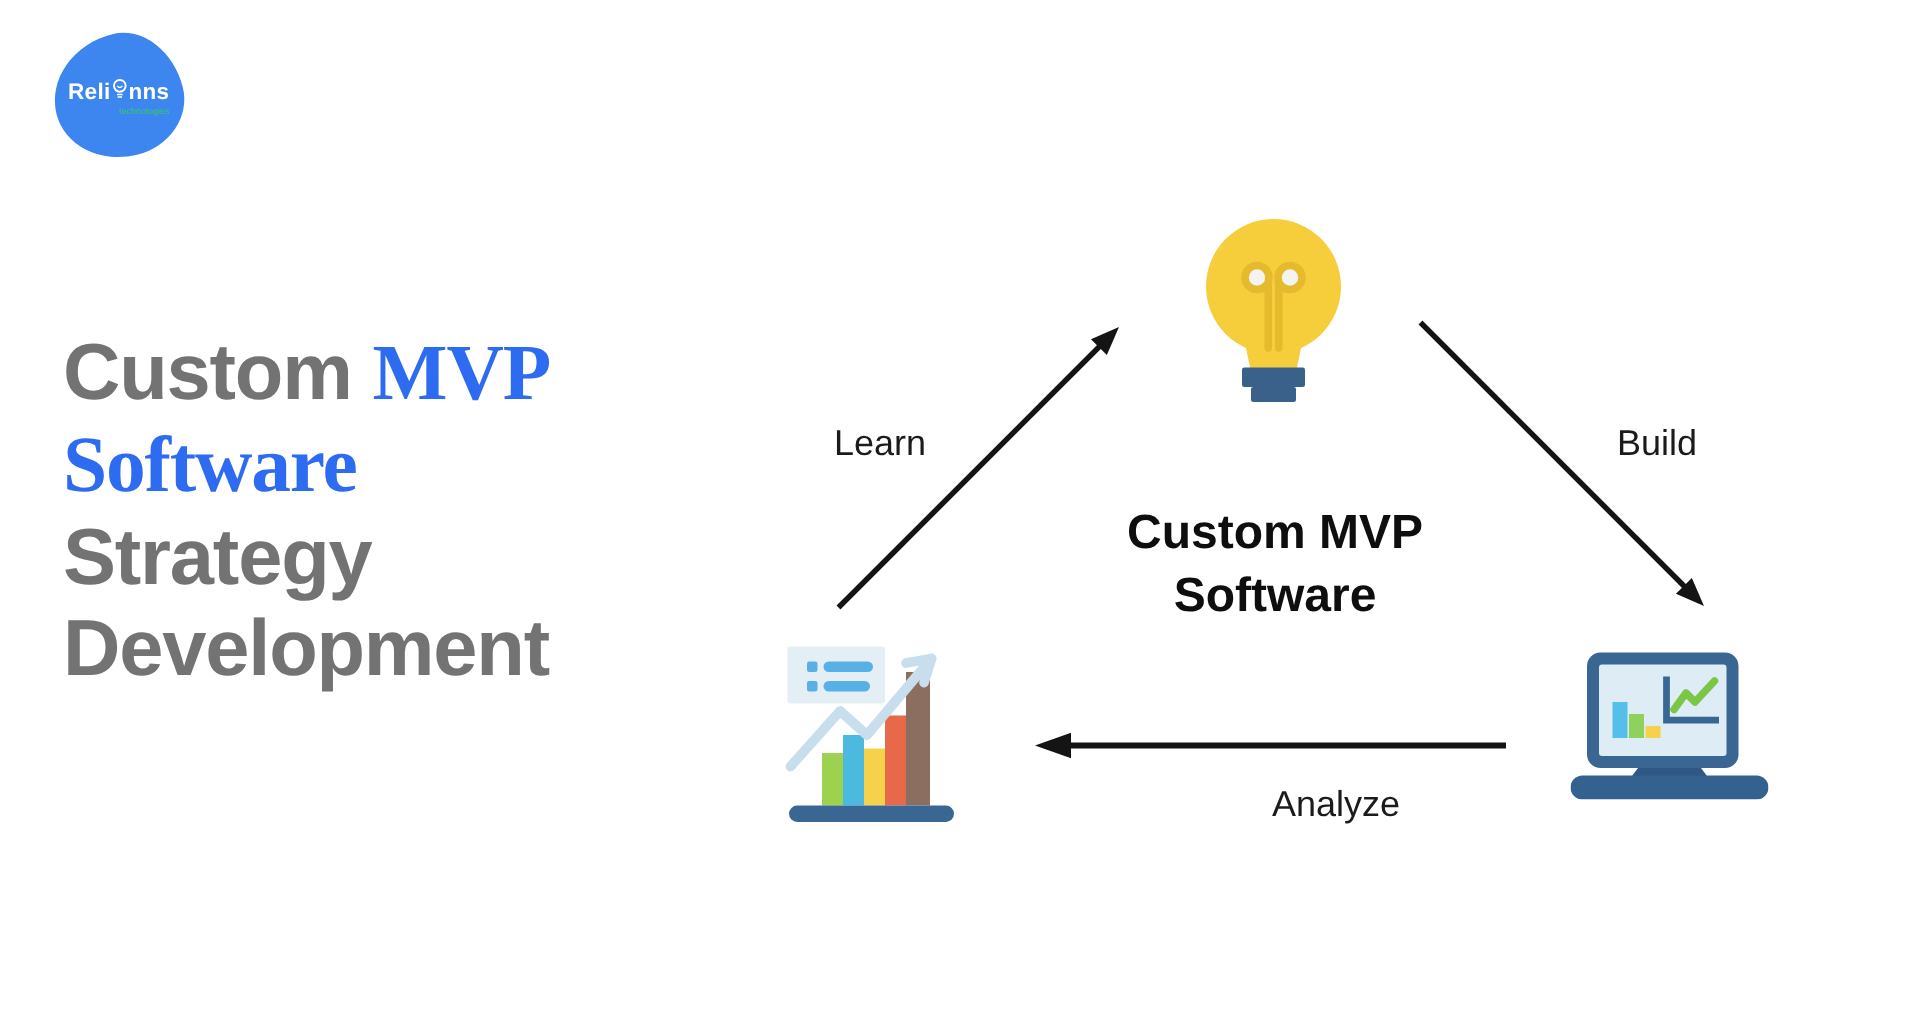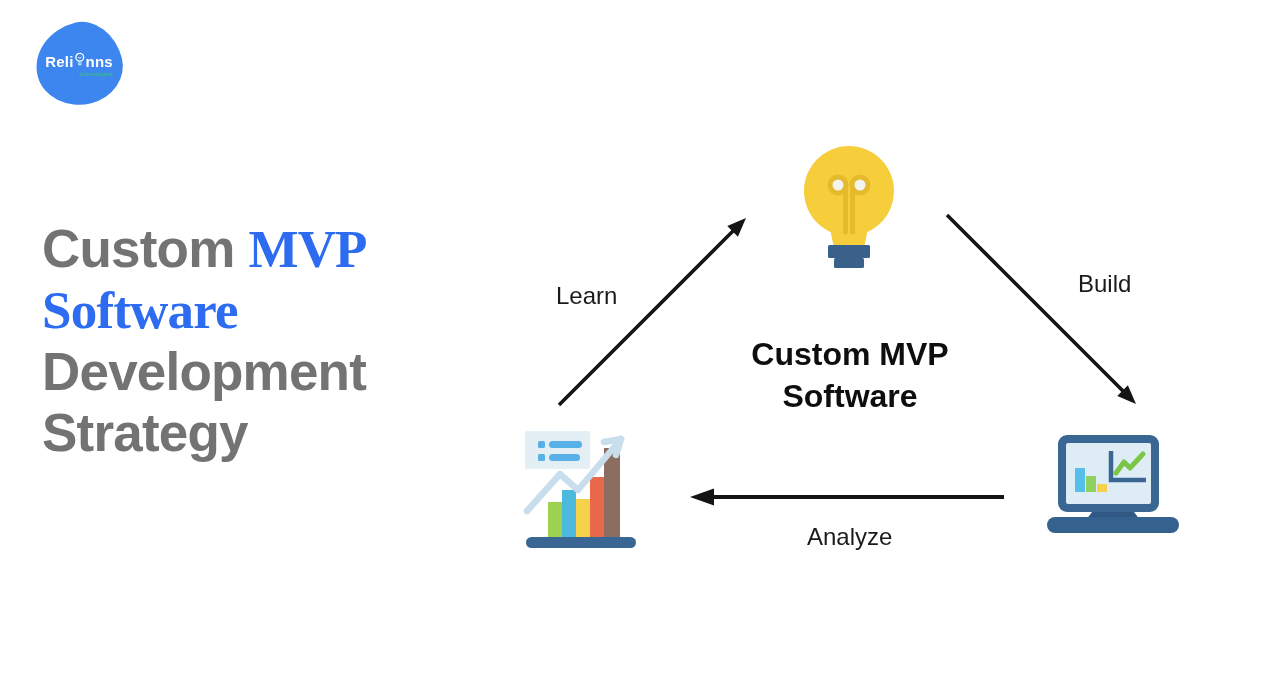--- a/index.html
+++ b/index.html
@@ -19,22 +19,22 @@
   .title{position:absolute;left:42px;top:218px;width:420px;font-weight:bold;
          font-size:53px;line-height:61px;letter-spacing:-0.8px;color:#1E1F22;}
   .t-blue{color:#2D6BF0;font-family:Liberation Serif, serif;}
   .t-dark{color:#737373;}
 
   
   .center-label{position:absolute;left:700px;top:333px;width:300px;text-align:center;
                 font-weight:bold;font-size:32px;line-height:42px;color:#0E0E0F;letter-spacing:0;}
   .step-label{position:absolute;font-size:24px;color:#1B1B1D;line-height:26px;}
   .lbl-learn{left:556px;top:283px;}
-  .lbl-build{left:1078px;top:271px;}
-  .lbl-analyze{left:807px;top:524px;text-align:center;}
+  .lbl-build{left:1078px;top:283px;}
+  .lbl-analyze{left:848px;top:524px;text-align:center;}
 
   .icon{position:absolute;display:block;line-height:0;}
   .icon-bulb{left:799px;top:132px;}
   .icon-chart{left:518px;top:418px;}
   .icon-laptop{left:1047px;top:431px;}
 
   .arrows{position:absolute;left:0;top:0;pointer-events:none;}
 </style>
 </head>
 <body>
@@ -57,22 +57,22 @@
       </div>
       <div class="logo-sub">technologies</div>
     </div>
   </div>
 
   <h1 class="title" style="margin:0;">
     <div>
       <span class="t-dark">Custom </span><span class="t-blue">MVP</span>
     </div>
     <div class="t-blue">Software</div>
+    <div class="t-dark">Strategy</div>
     <div class="t-dark">Development</div>
-    <div class="t-dark">Strategy</div>
   </h1>
 
   <div class="center-label">
     <div>Custom MVP</div>
     <div>Software</div>
   </div>
 
   <div class="step-label lbl-learn">Learn</div>
   <div class="step-label lbl-build">Build</div>
   <div class="step-label lbl-analyze">Analyze</div>

